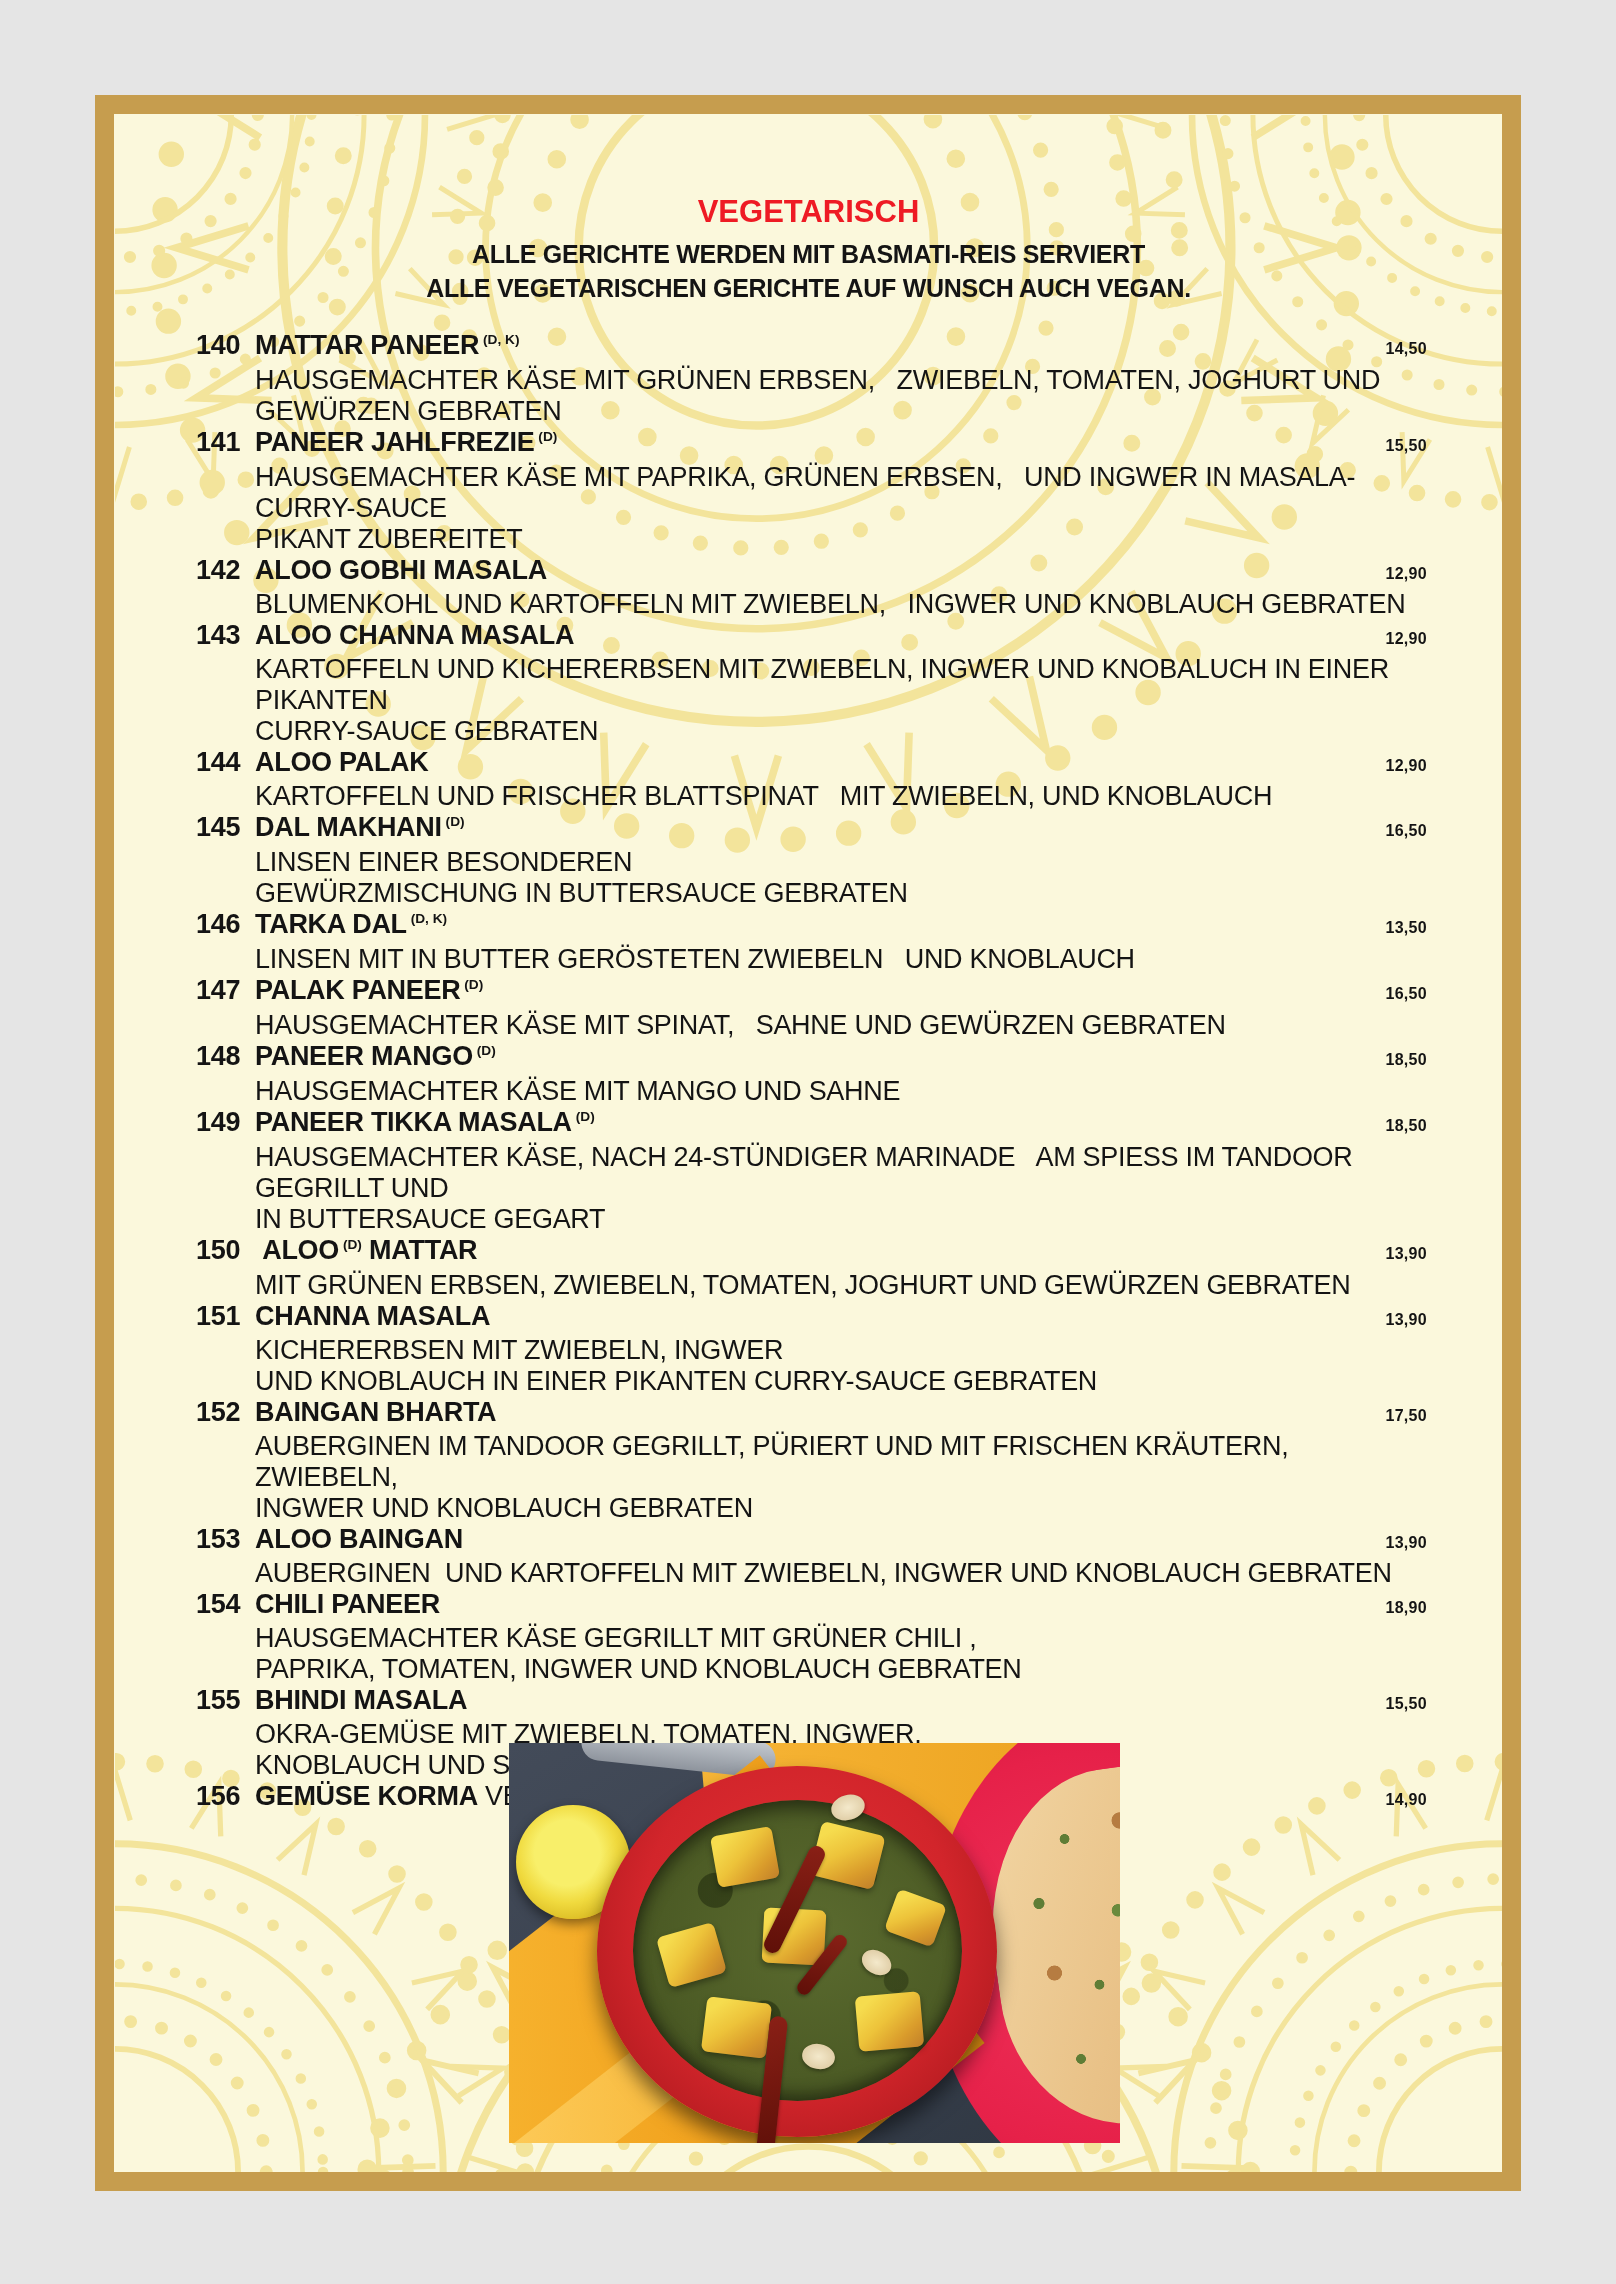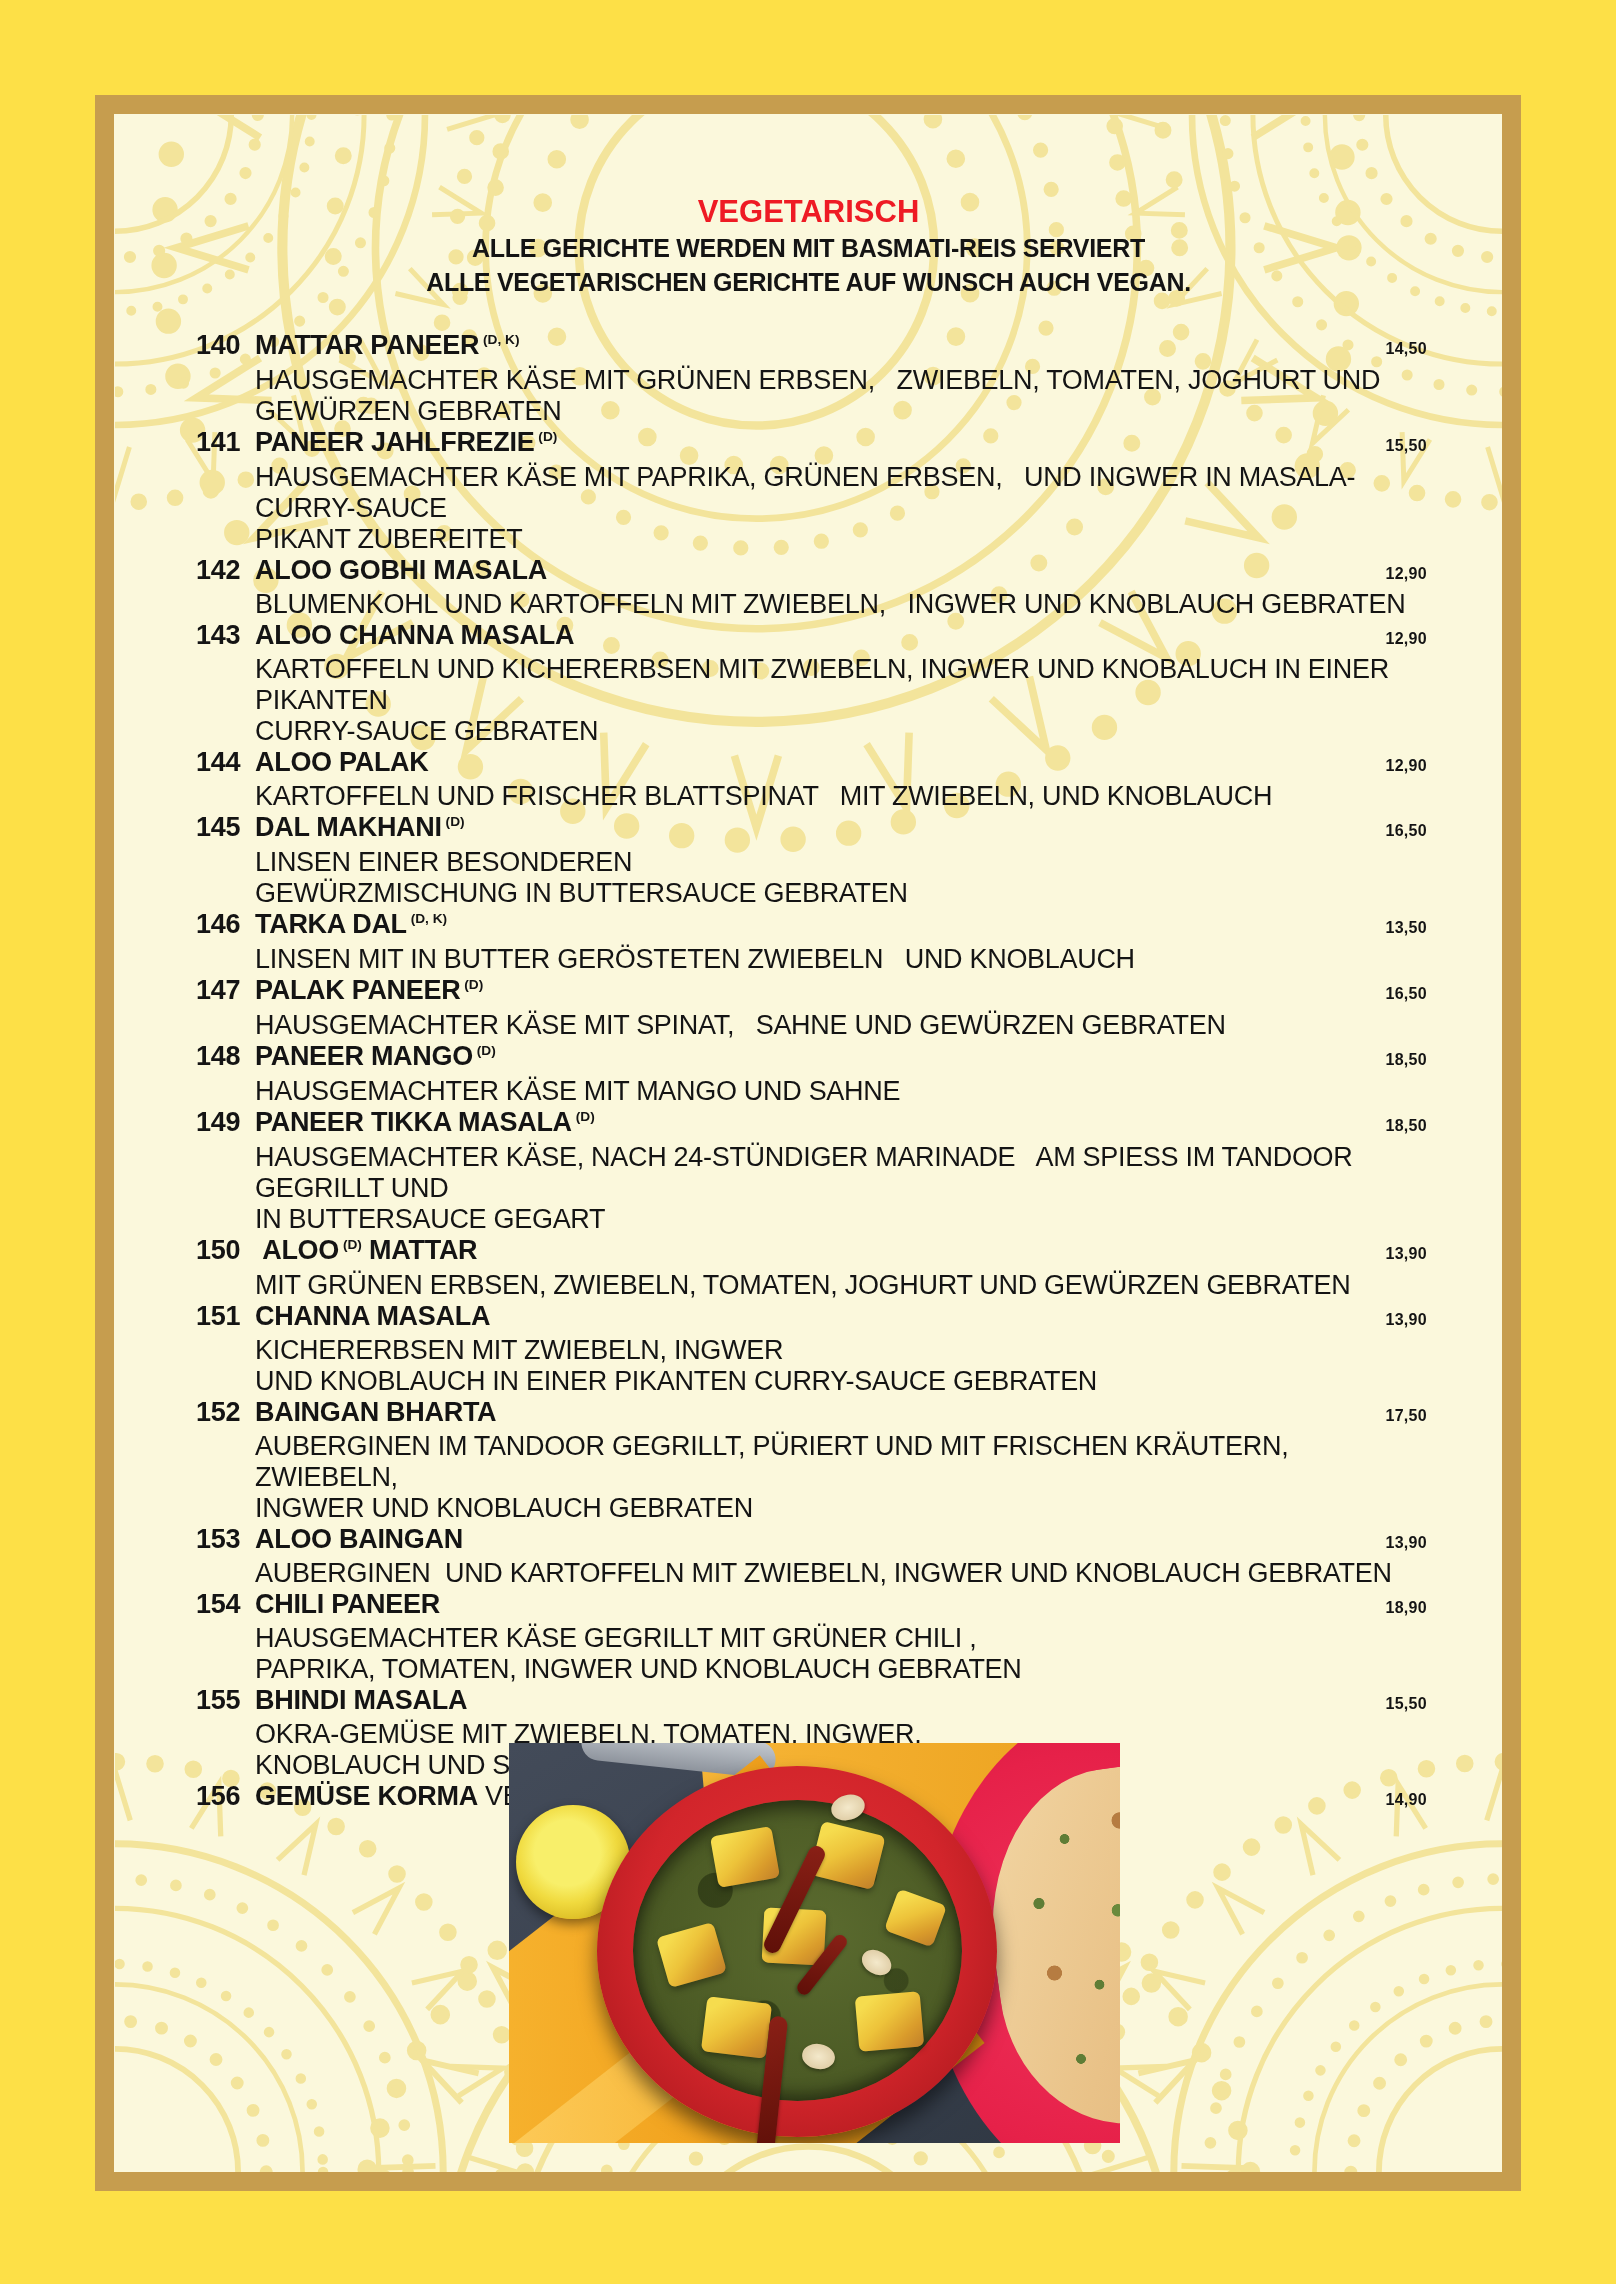--- a/index.html
+++ b/index.html
@@ -1,27 +1,27 @@
 <!DOCTYPE html>
 <html style="font-size:10.4px"><head>
 <meta charset="utf-8">
 <style>
   html,body{margin:0;padding:0;background:#000;}
-  .page{position:relative;width:1616px;height:2284px;background:#fde047;overflow:hidden;
+  .page{position:relative;width:1616px;height:2284px;background:#e5e5e5;overflow:hidden;
         font-family:"Liberation Sans",sans-serif;}
   .frame{position:absolute;left:95px;top:95px;width:1426px;height:2096px;
          box-sizing:border-box;border:19.5px solid #C69D4E;background:#FBF8DC;}
   .content{position:absolute;left:115px;top:115px;width:1387px;height:2057px;
            overflow:hidden;color:#141414;}
   svg.pattern{position:absolute;left:0;top:0;}
 
   
   .header{position:absolute;top:78px;left:0;width:100%;text-align:center;}
   .title{font-size:31px;line-height:38px;font-weight:bold;color:#EE1B24;}
-  .subs{margin-top:0;}
+  .subs{margin-top:6px;}
   .sub{font-size:25px;line-height:34px;font-weight:bold;letter-spacing:-0.3px;}
 
   
   .menu{position:absolute;left:81px;top:215px;width:1231px;}
   .row{display:flex;align-items:baseline;justify-content:space-between;}
   .num{flex:0 0 59px;font-weight:bold;font-size:27px;line-height:31px;letter-spacing:-0.3px;}
   .nm{font-weight:bold;font-size:27px;line-height:31px;white-space:pre-wrap;letter-spacing:-0.3px;}
   .nm .sup{font-size:13.7px;font-weight:bold;position:relative;top:-10.4px;margin-left:3.9px;letter-spacing:0;}
   .nm .reg{font-weight:normal;}
   .price{margin-left:auto;font-weight:bold;font-size:16px;line-height:31px;letter-spacing:0.3px;}

